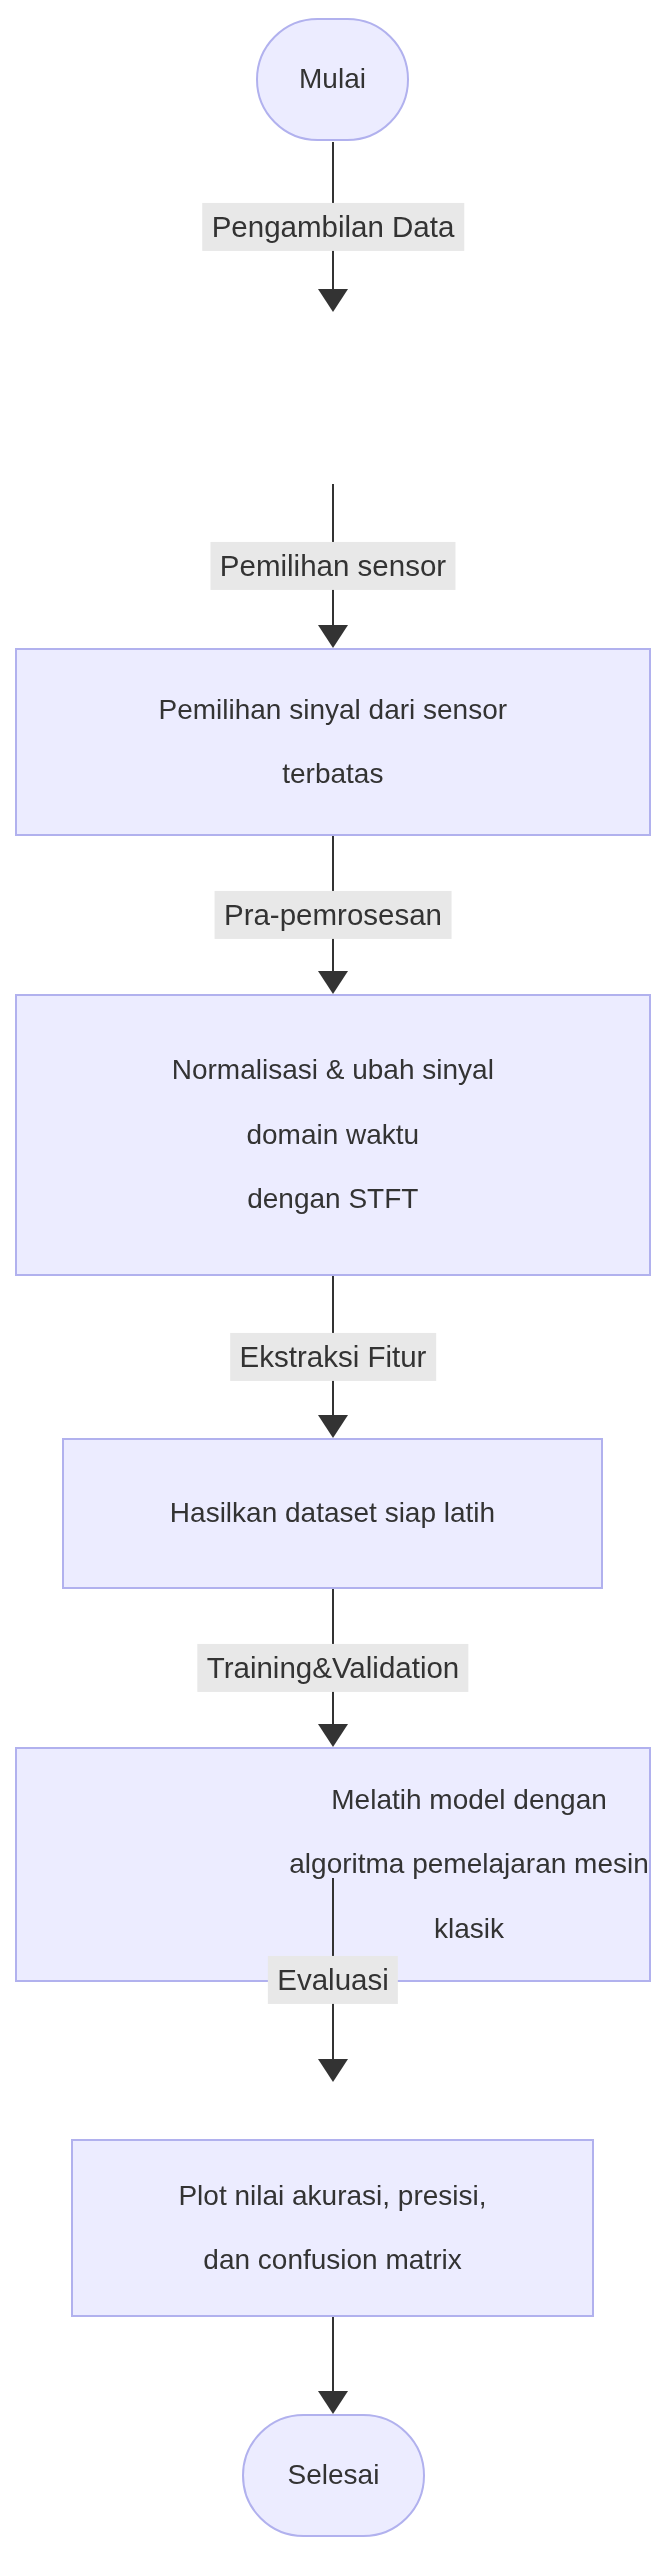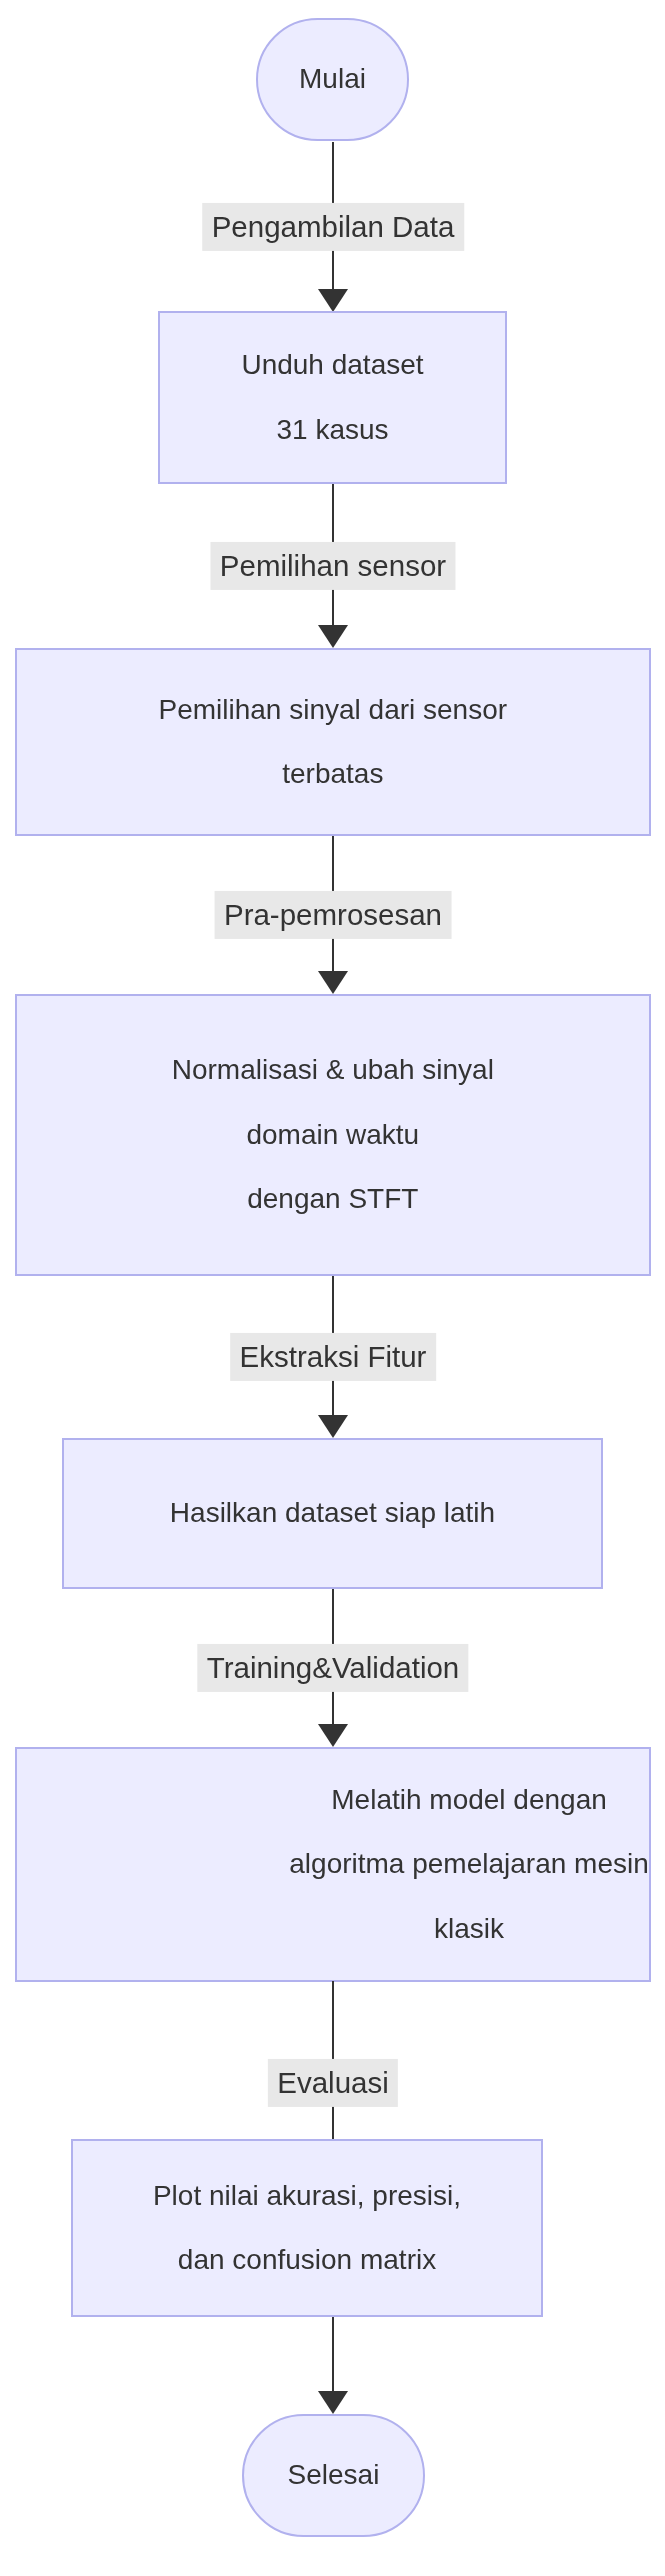--- a/index.html
+++ b/index.html
@@ -71,26 +71,20 @@
       <span>Mulai</span>
     </div>
   </div>
 
   <div class="edge" style="top:142px; height:170px;">
     <div class="edge-line"></div>
     <div class="arrowhead"></div>
     <div class="edge-label">Pengambilan Data</div>
   </div>
 
-  <div class="node rect" style="left:158px; top:311px; width:349px; height:173px;">
-    <div class="node-text">
-      <span>Unduh dataset</span>
-      <span>31 kasus</span>
-    </div>
-  </div>
 
   <div class="edge" style="top:484px; height:164px;">
     <div class="edge-line"></div>
     <div class="arrowhead"></div>
     <div class="edge-label">Pemilihan sensor</div>
   </div>
 
   <div class="node rect" style="left:14.8px; top:648px; width:636px; height:188px;">
     <div class="node-text">
       <span>Pemilihan sinyal dari sensor</span>
@@ -131,27 +125,27 @@
   </div>
 
   <div class="node rect" style="left:14.8px; top:1747px; width:636px; height:235px;justify-content:flex-end;">
     <div class="node-text">
       <span>Melatih model dengan</span>
       <span>algoritma pemelajaran mesin</span>
       <span>klasik</span>
     </div>
   </div>
 
-  <div class="edge" style="top:1981px; height:204px;padding-left:12px;">
+  <div class="edge" style="top:1878px; height:204px;padding-left:12px;">
     <div class="edge-line"></div>
     <div class="arrowhead"></div>
     <div class="edge-label">Evaluasi</div>
   </div>
 
-  <div class="node rect" style="left:71px; top:2139px; width:472px; height:178px;justify-content:center;">
+  <div class="node rect" style="left:71px; top:2139px; width:523px; height:178px;justify-content:center;">
     <div class="node-text">
       <span>Plot nilai akurasi, presisi,</span>
       <span>dan confusion matrix</span>
     </div>
   </div>
 
   <div class="edge" style="top:2317px; height:97px;">
     <div class="edge-line"></div>
     <div class="arrowhead"></div>
   </div>

